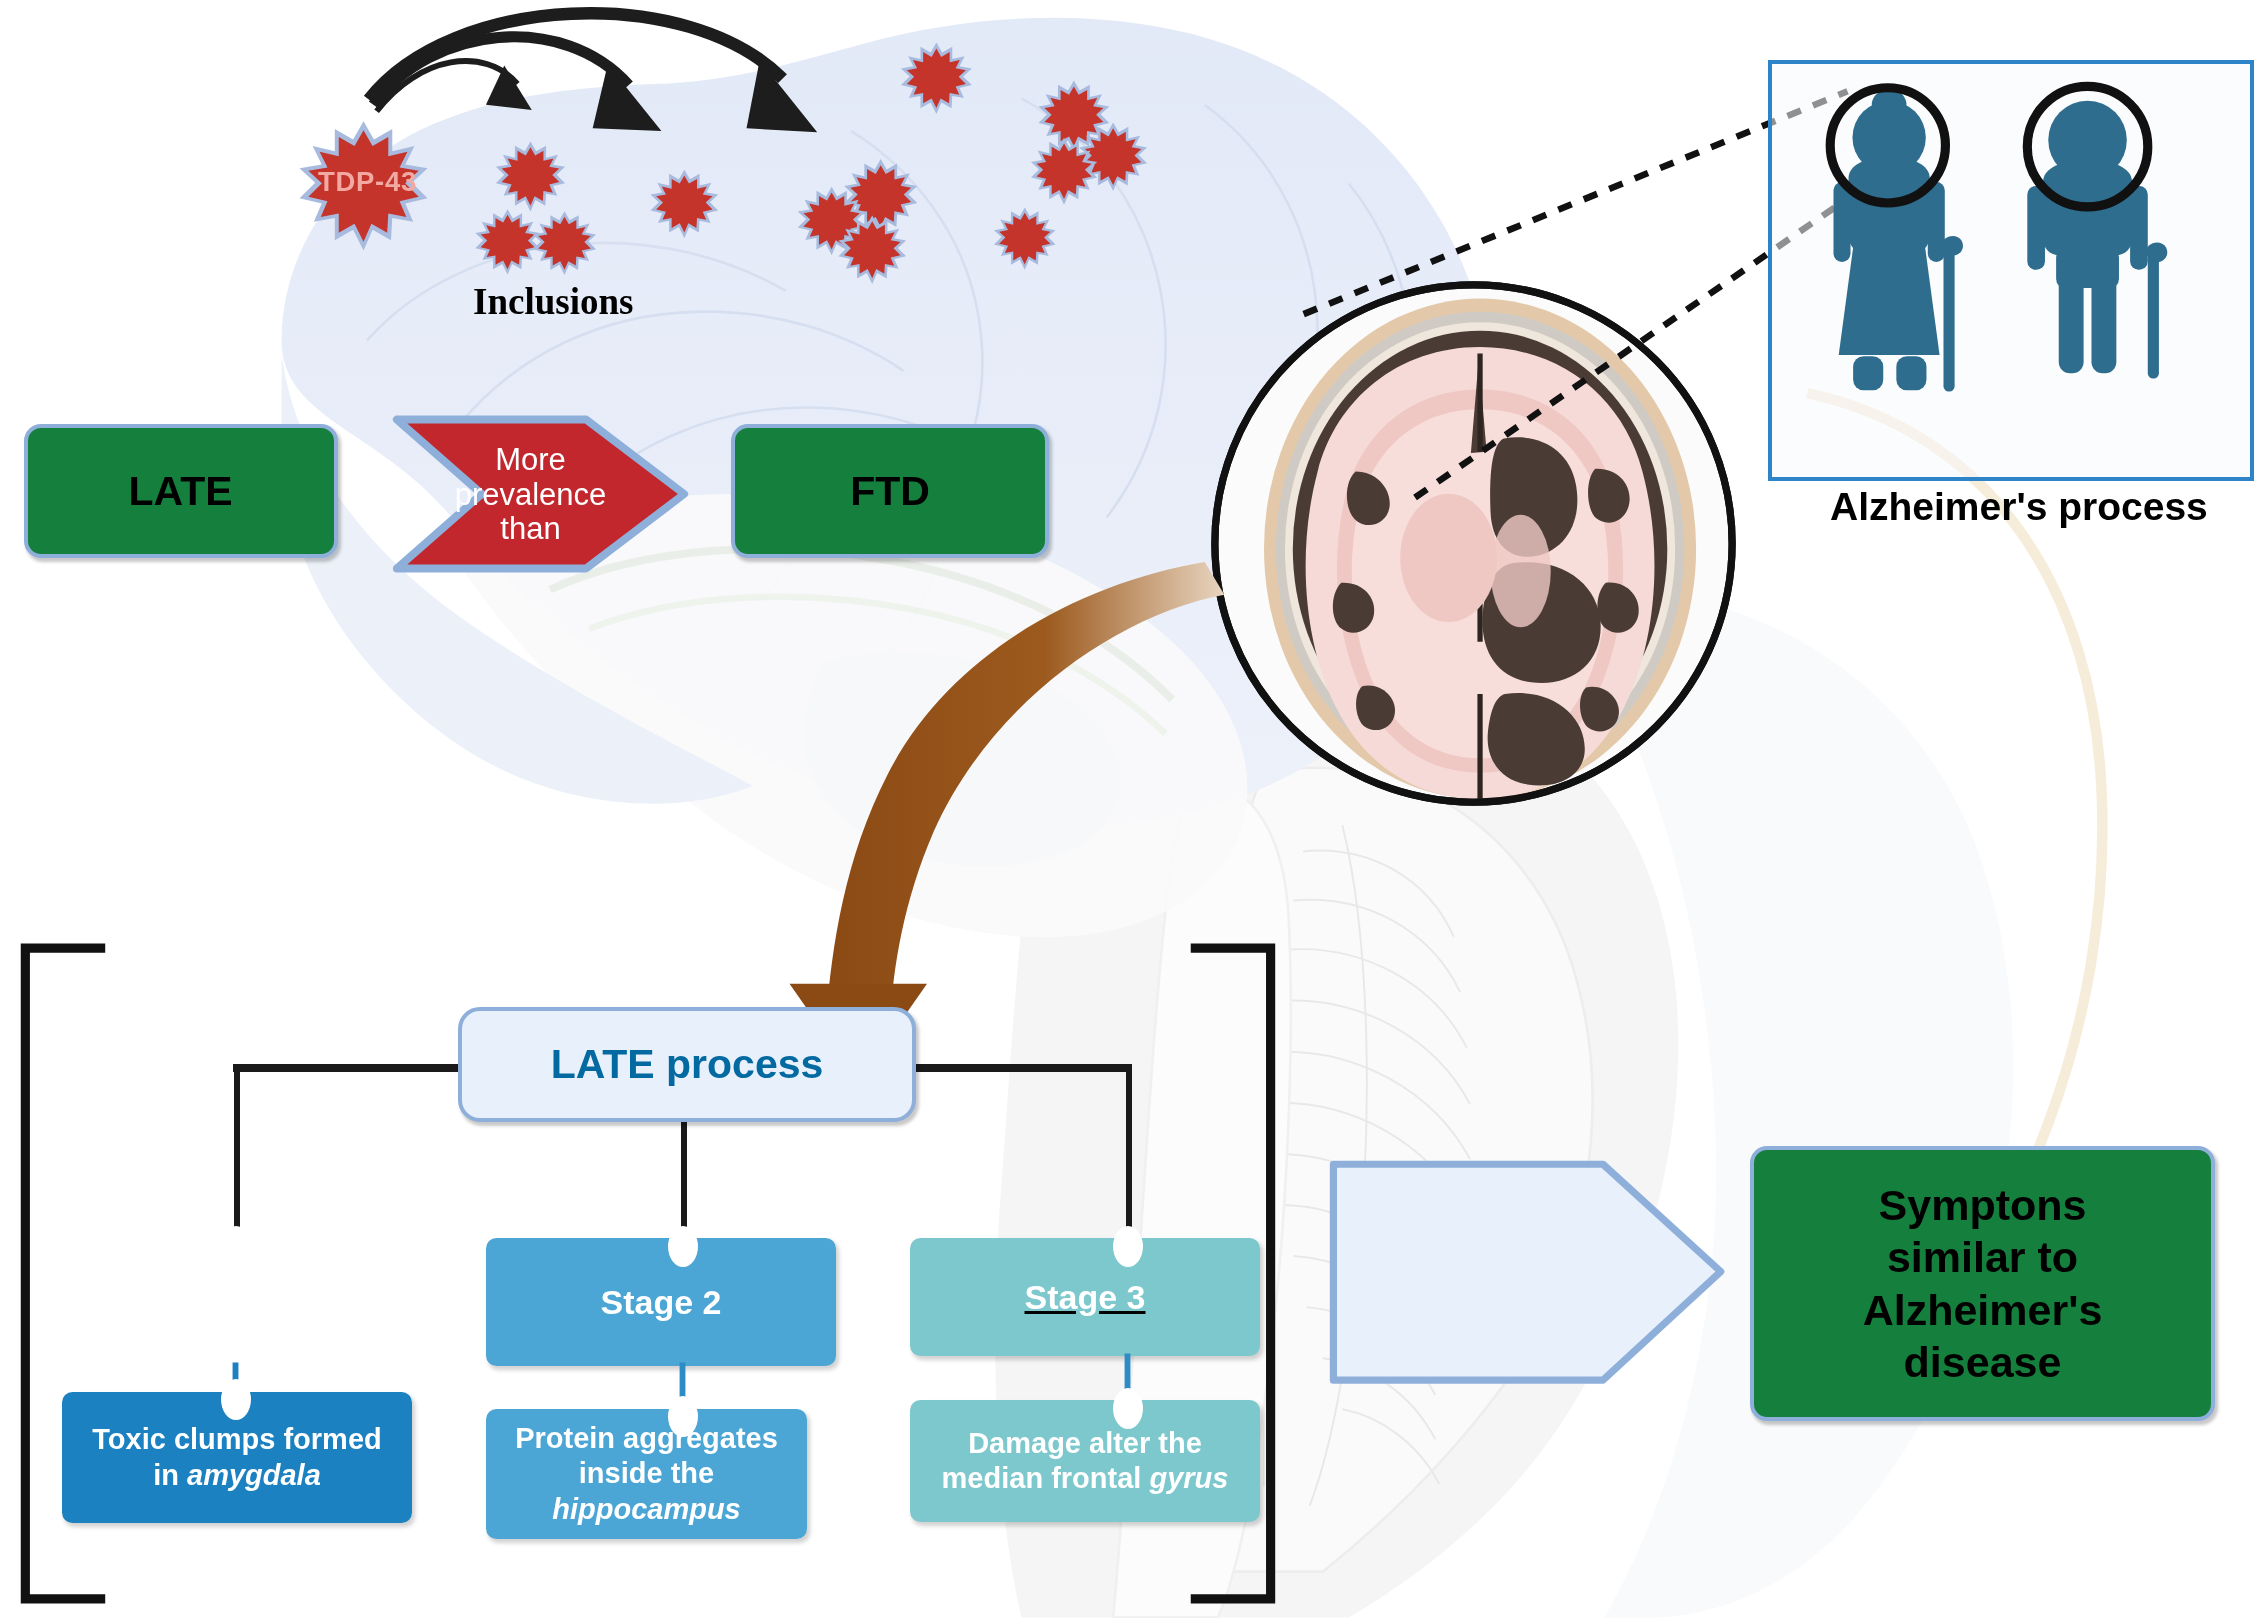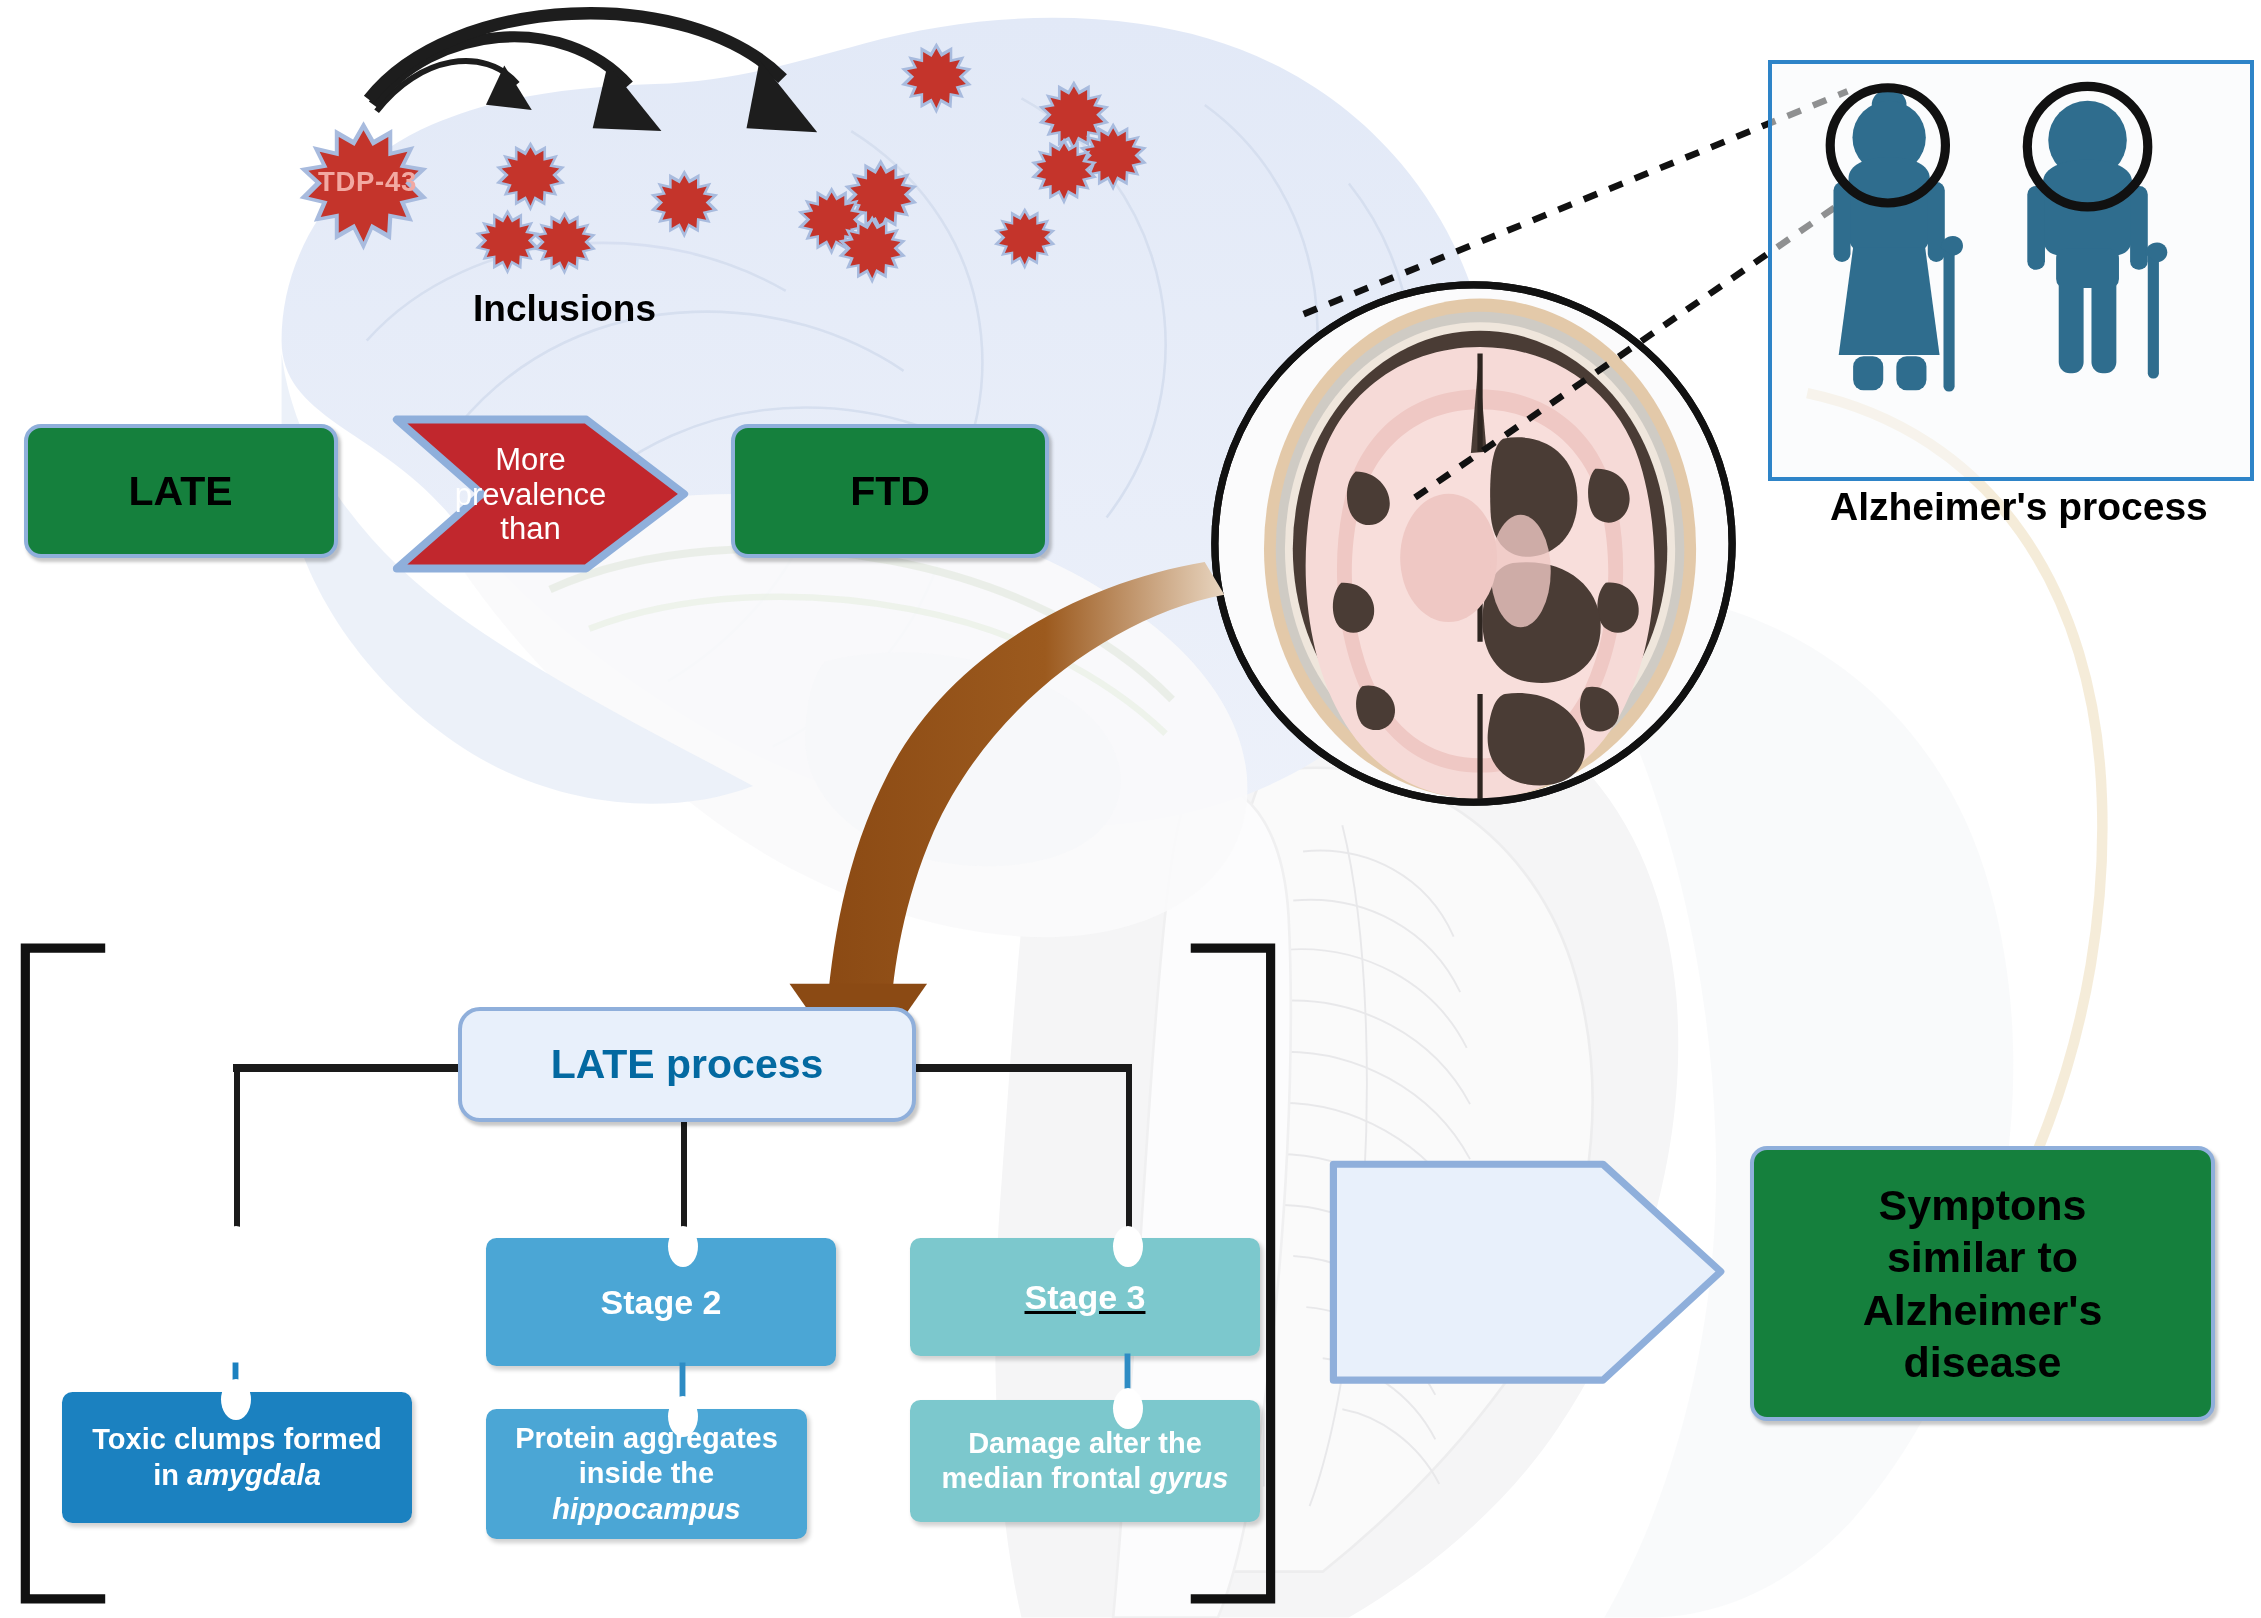--- a/index.html
+++ b/index.html
@@ -210,21 +210,21 @@
       <path d="M570,160 C660,38 860,18 960,130" stroke-width="17"></path>
       <path d="M563,152 C690,-10 1050,-25 1195,120" stroke-width="19"></path>
     </g>
     <path d="M770,100 L812,168 L742,160 Z" fill="#1d1d1d"></path>
     <path d="M928,98 L1010,200 L905,196 Z" fill="#1d1d1d"></path>
     <path d="M1160,92 L1248,202 L1140,196 Z" fill="#1d1d1d"></path>
   </svg>
 
   <span class="tdp-label" style="left:318px;top:166px;font-size:27.5px;">TDP-43</span>
 
-  <span class="plainlabel" style="left:473px;top:288px;font-size:37px;">Inclusions</span>
+  <span class="plainlabel" style="left:473px;top:280px;font-size:37px;font-family:Liberation Serif, serif;">Inclusions</span>
 
   <div class="card yellow-box" style="left:23.6px;top:424px;width:314px;height:134px;">
     <span class="txt" style="font-size:41px;">LATE</span>
   </div>
 
   <svg class="abs" style="left:390px;top:413px;" width="301" height="162" viewBox="0 0 460 248">
     <path d="M10,10 L300,10 L450,124 L300,238 L10,238 L140,124 Z" fill="#C1272D" stroke="#8FAFDB" stroke-width="12" stroke-linejoin="round"></path>
   </svg>
   <div class="abs" style="left:419px;top:426px;width:223px;height:138px;display:flex;
               flex-direction:column;align-items:center;justify-content:center;

